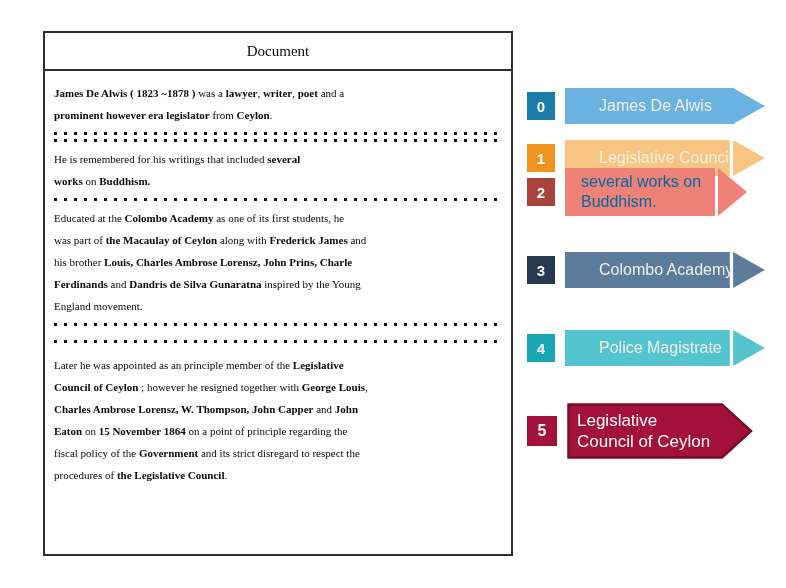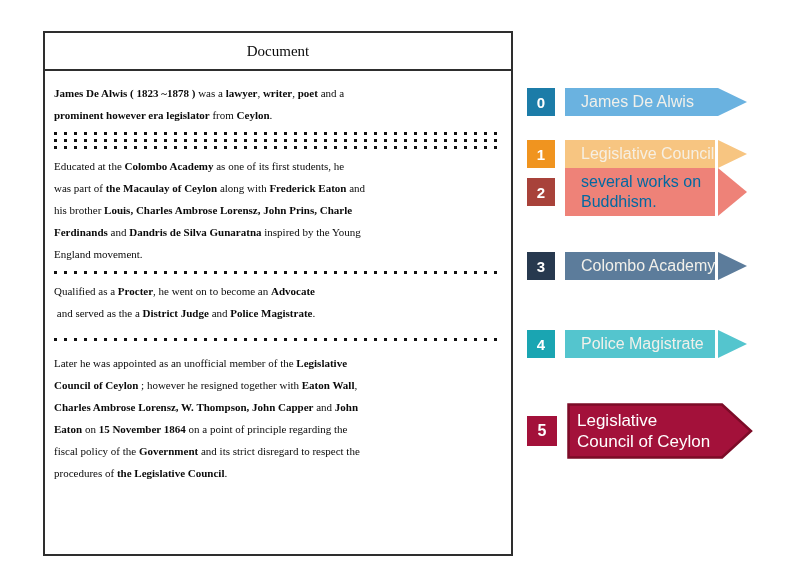--- a/index.html
+++ b/index.html
@@ -73,50 +73,50 @@
   .banner-label {
     position: relative; z-index: 1;
     height: 100%;
     display: flex; align-items: center;
     padding-left: 16px;
     box-sizing: border-box;
     font-size: 16px;
     white-space: pre-line;
     line-height: 1.25;
   }
-  .banner-sm   { width: 182px; height: 28px; }
+  .banner-sm   { width: 182px; height: 36px; padding-left: 18px; }
   .banner-md   { width: 182px; height: 48px; }
   .banner-lg   { width: 186px; height: 56px; }
   .banner-lg .banner-label { font-size: 17px; }
   .pent-stroke { stroke-width: 2.5; }
 </style>
 </head>
 <body>
 
 <div class="stage">
 
   <div class="doc-box">
     <div class="doc-header">Document</div>
     <div class="doc-body">
       <div class="para"><b>James De Alwis ( 1823 ~1878 )</b><span> was a </span><b>lawyer</b><span>, </span><b>writer</b><span>, </span><b>poet</b><span> and a
 </span><b>prominent however era legislator</b><span> from </span><b>Ceylon</b><span>.</span></div>
       <div class="sep"></div>
       <div class="sep"></div>
+      <div class="para"><span>He is remembered for his writings that included </span><b>several
+works</b><span> on </span><b>Buddhism.</b></div>
       <div class="sep"></div>
       <div class="para"><span>Educated at the </span><b>Colombo Academy</b><span> as one of its first students, he
-was part of </span><b>the Macaulay of Ceylon</b><span> along with </span><b>Frederick Eaton</b><span> and
+was part of </span><b>the Macaulay of Ceylon</b><span> along with </span><b>Frederick James</b><span> and
 his brother </span><b>Louis, Charles Ambrose Lorensz, John Prins, Charle
 Ferdinands</b><span> and </span><b>Dandris de Silva Gunaratna</b><span> inspired by the Young
 England movement.</span></div>
       <div class="sep"></div>
-      <div class="para"><span>Qualified as a </span><b>Procter</b><span>, he went on to become an </span><b>Advocate</b><span>
- and served as the a </span><b>District Judge</b><span> and </span><b>Police Magistrate</b><span>.</span></div>
       <div class="sep sep-lg"></div>
-      <div class="para"><span>Later he was appointed as an unofficial member of the </span><b>Legislative
-Council of Ceylon</b><span> ; however he resigned together with </span><b>Eaton Wall</b><span>,
+      <div class="para"><span>Later he was appointed as an principle member of the </span><b>Legislative
+Council of Ceylon</b><span> ; however he resigned together with </span><b>George Louis</b><span>,
 </span><b>Charles Ambrose Lorensz, W. Thompson, John Capper</b><span> and </span><b>John
 Eaton</b><span> on </span><b>15 November 1864</b><span> on a point of principle regarding the
 fiscal policy of the </span><b>Government</b><span> and its strict disregard to respect the
 procedures of </span><b>the Legislative Council</b><span>.</span></div>
     </div>
   </div>
 
   <div class="label-row row-0">
     <div class="badge" style="background-color: rgb(28, 124, 168);">0</div>
     <div class="banner banner-sm" style="color: rgb(106, 178, 224);">

